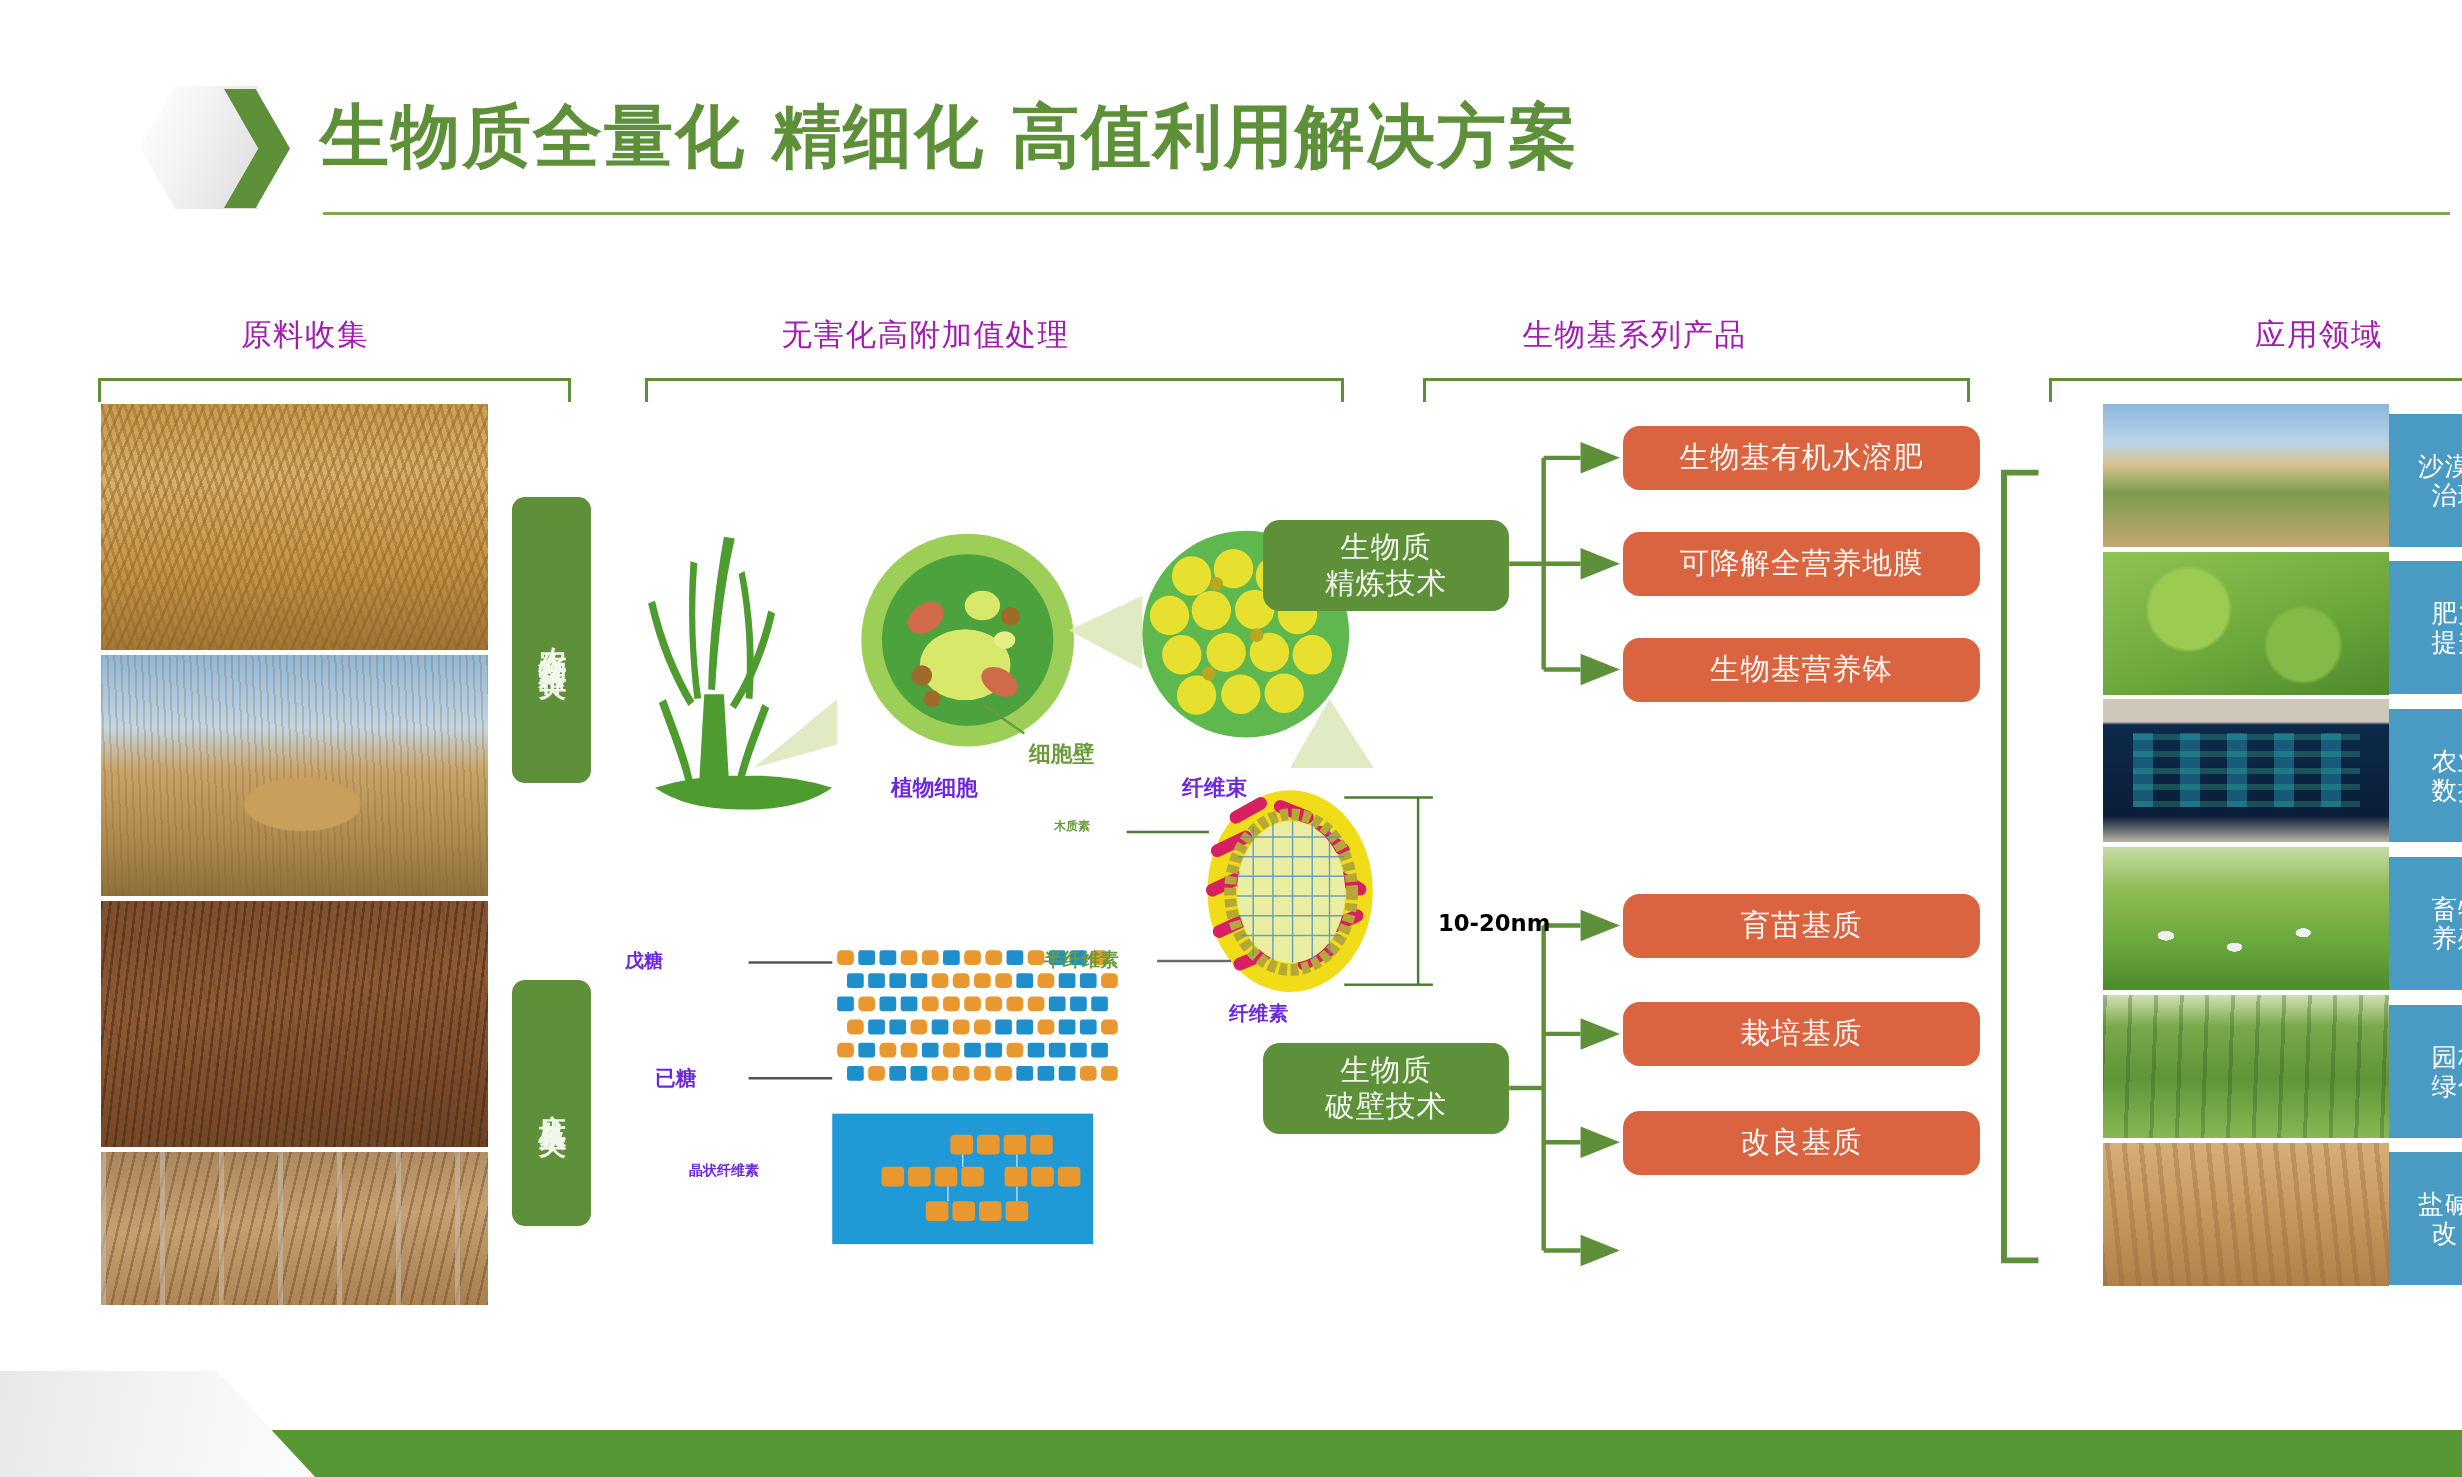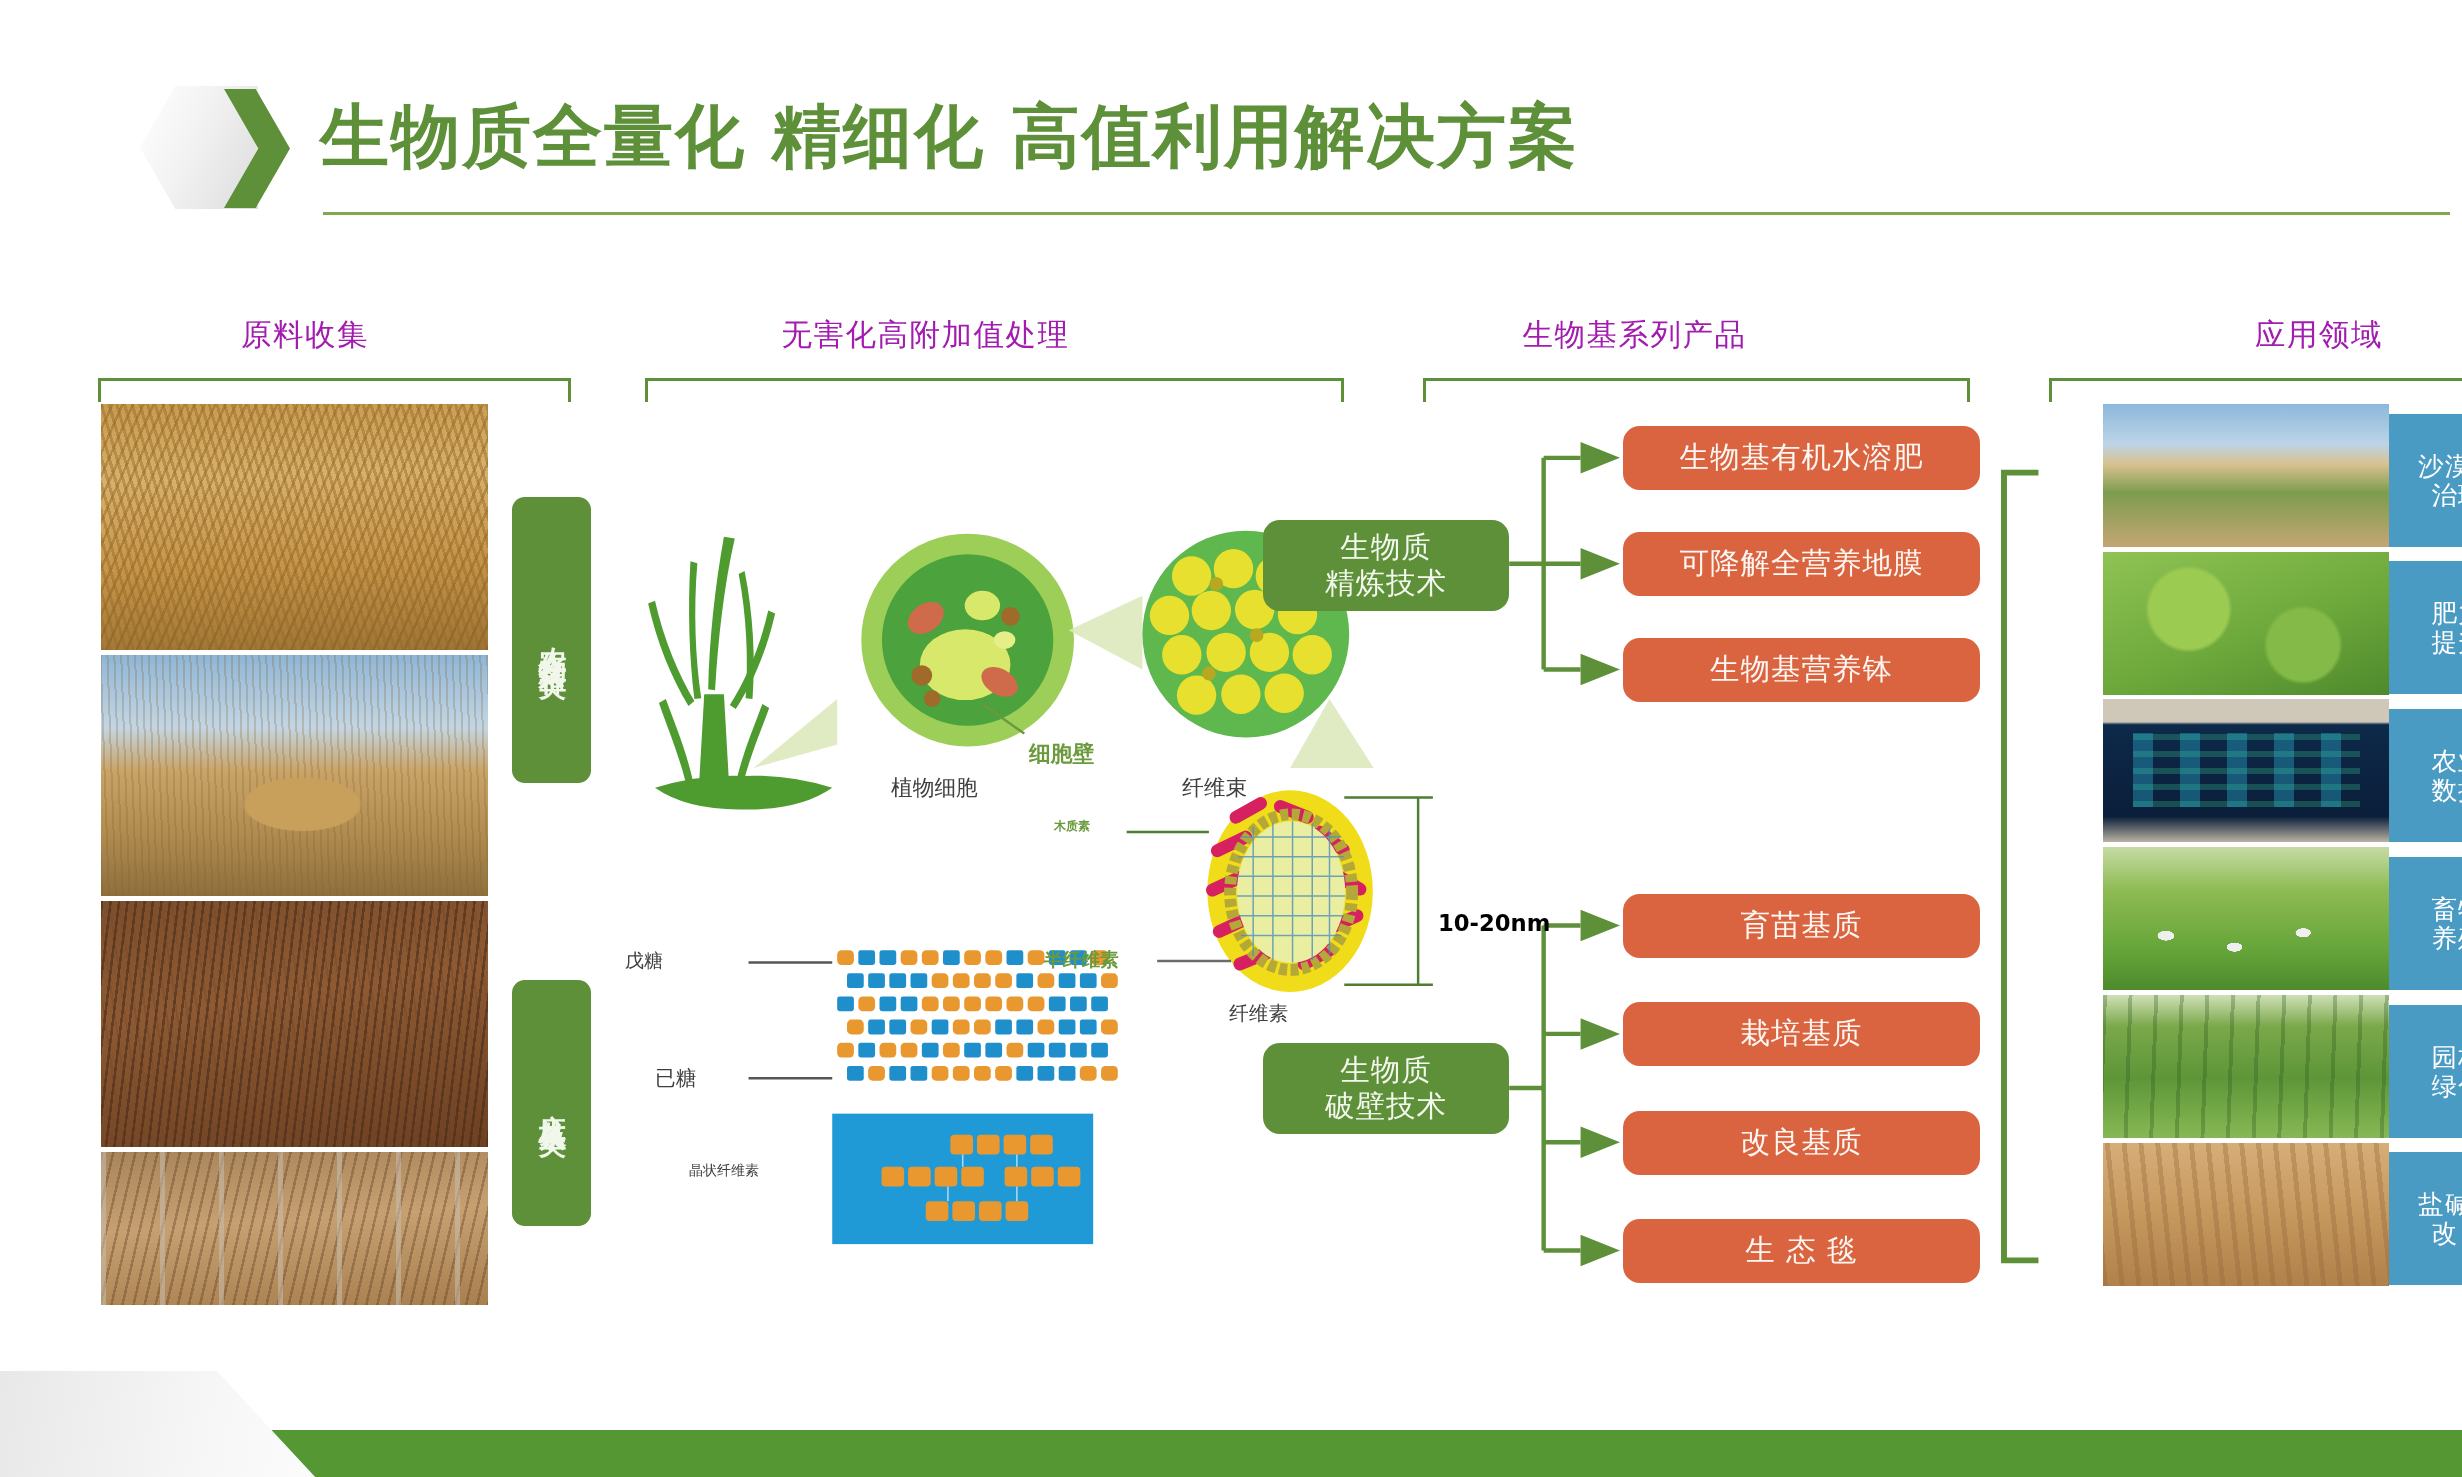--- a/index.html
+++ b/index.html
@@ -44,21 +44,21 @@
   .photo { position: absolute; overflow: hidden; }
   .vlabel {
     position: absolute; background: #5d9038; border-radius: 12.8px;
     color: #f2f7ec; font-size: 27.6px; font-weight: bold;
     writing-mode: vertical-rl; text-orientation: upright;
     display: flex; align-items: center; justify-content: center;
     letter-spacing: 4.9px; line-height: 1.05;
   }
 
   
-  .dlabel { position: absolute; font-size: 21.7px; color: #404040; white-space: nowrap; font-weight: normal;}
+  .dlabel { position: absolute; font-size: 21.7px; color: #6d28d9; white-space: nowrap; font-weight: bold;}
   .dlabel.green { color: #6a9a3c; font-weight: bold; }
   .dim-label { position: absolute; font-size: 22.7px; color: #000000; font-weight: bold; white-space: nowrap; margin-top: 36px; }
 
   
   .pill-green {
     position: absolute; background: #5d9038; border-radius: 16.7px;
     color: #f3f8ee; font-size: 29.5px; font-weight: 500;
     display: flex; flex-direction: column; align-items: center; justify-content: center;
     line-height: 1.22; letter-spacing: 1px; text-align: center;
   }
@@ -393,21 +393,20 @@
     <span>破壁技术</span>
   </div>
 
   <div class="pill-orange" style="left:1623px; top:426px; width:357px; height:64px;">生物基有机水溶肥</div>
   <div class="pill-orange" style="left:1623px; top:532px; width:357px; height:64px;">可降解全营养地膜</div>
   <div class="pill-orange" style="left:1623px; top:638px; width:357px; height:64px;">生物基营养钵</div>
 
   <div class="pill-orange" style="left:1623px; top:894px; width:357px; height:64px;">育苗基质</div>
   <div class="pill-orange" style="left:1623px; top:1002px; width:357px; height:64px;">栽培基质</div>
   <div class="pill-orange" style="left:1623px; top:1111px; width:357px; height:64px;">改良基质</div>
-  <div class="pill-orange" style="left:1623px; top:1219px; width:357px; height:64px;">生 态 毯</div>
 
   <div class="app-photo" style="left:2103px; top:404px; width:286px; height:143px;
        background: linear-gradient(180deg,#8cb8dc 0%,#bcd4e6 28%,#d9c190 42%,#7d9c4e 62%,#c4a673 100%);"></div>
   <div class="app-label" style="left:2389px; top:414px; width:138px; height:133px;">
     <span>沙漠化</span>
     <span>治理</span>
   </div>
 
   <div class="app-photo" style="left:2103px; top:552px; width:286px; height:143px;
        background: radial-gradient(circle at 30% 40%, #9ccb52 0 18%, rgba(0,0,0,0) 20%),

